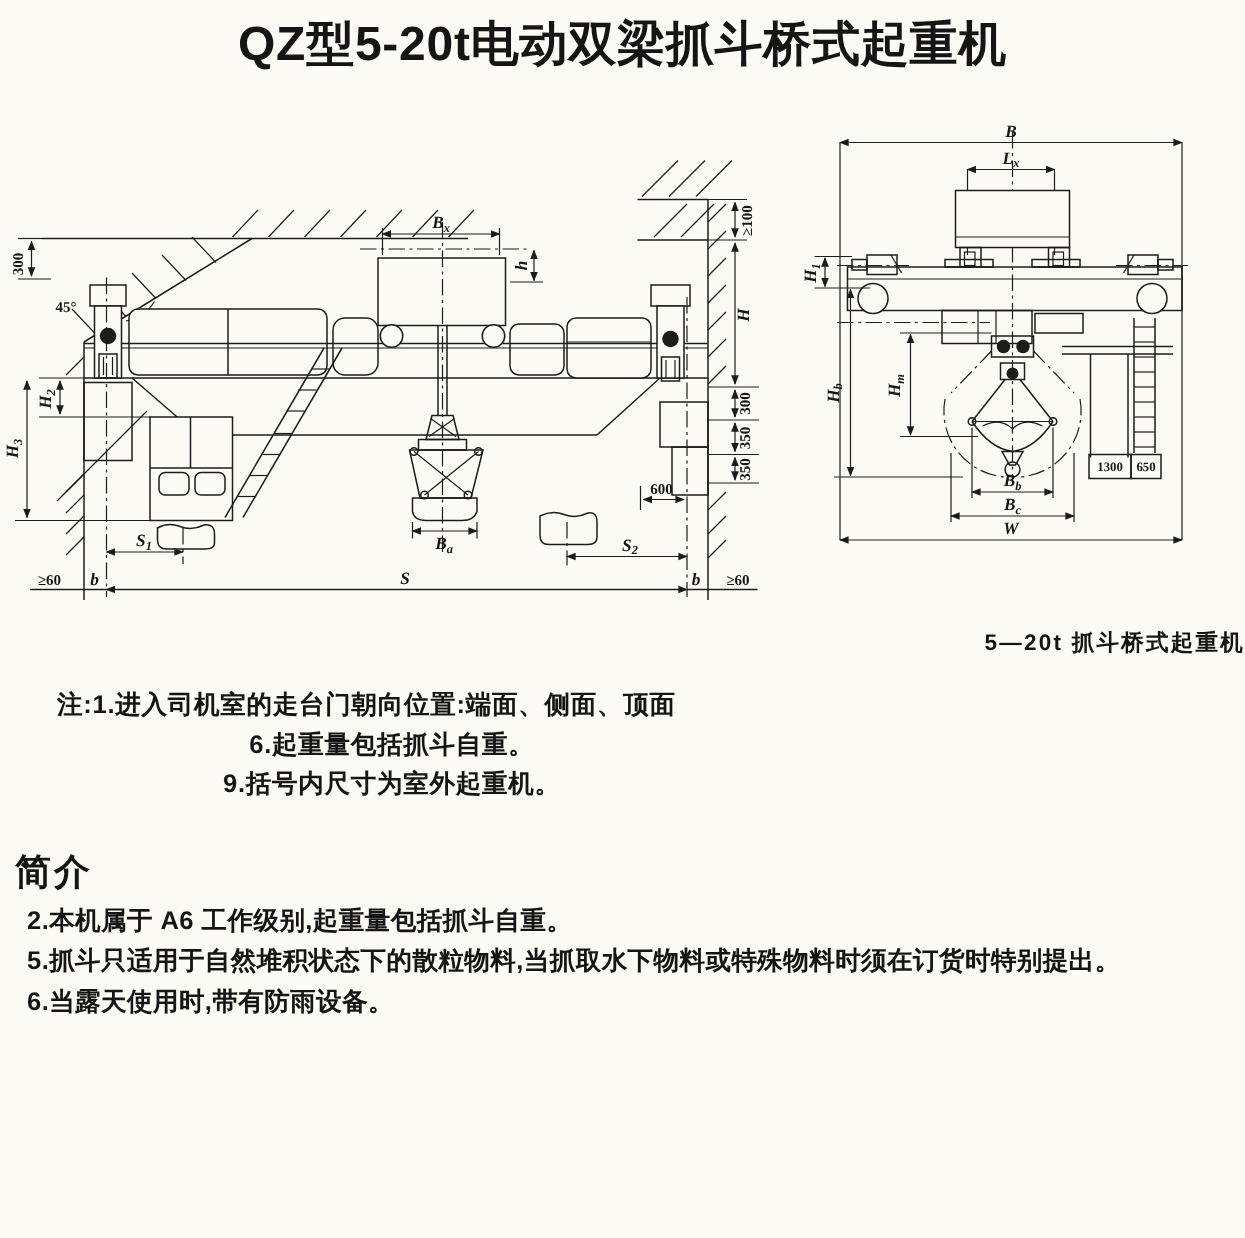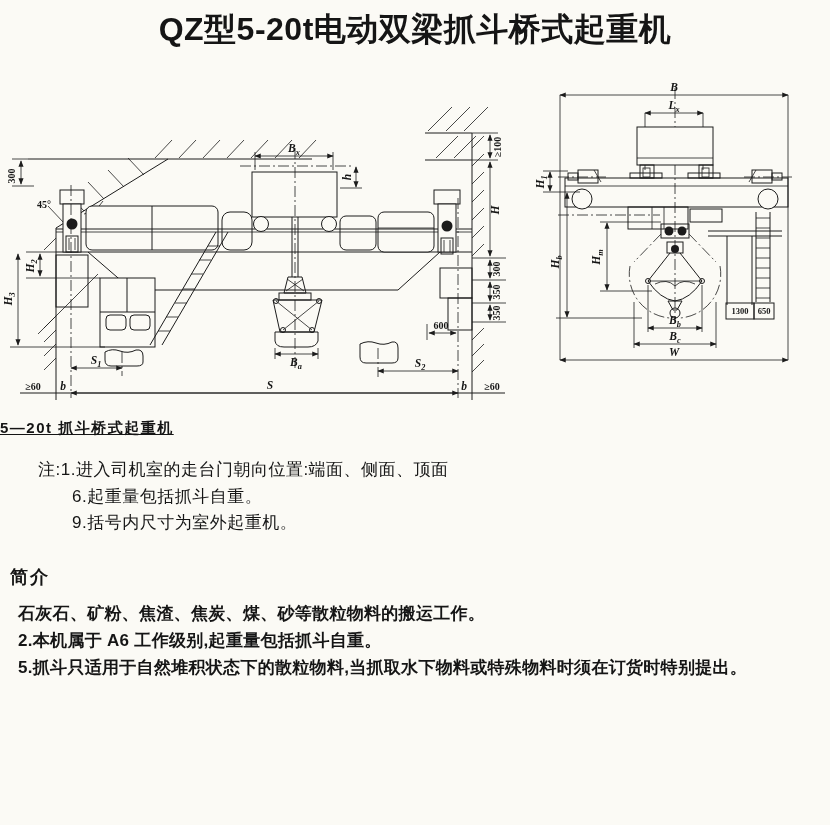--- a/index.html
+++ b/index.html
@@ -3,26 +3,26 @@
 <meta charset="utf-8">
 <style>
   html,body{margin:0;padding:0;}
   body{
     width:830px;height:825px;position:relative;overflow:hidden;
     background:#fbfaf5;color:#151515;
     font-family:"Liberation Sans","DejaVu Sans",sans-serif;
   }
   .title{position:absolute;top:8px;left:0;width:100%;text-align:center;
     font-size:32px;font-weight:700;letter-spacing:.5px;}
-  .caption{position:absolute;top:419px;left:0;width:100%;text-align:left;
-    font-size:15px;font-weight:700;letter-spacing:1.5px;text-decoration:underline;}
-  .notes{position:absolute;top:457px;left:38px;font-size:17px;font-weight:400;
-    line-height:26.5px;letter-spacing:.5px;white-space:nowrap;}
+  .caption{position:absolute;top:419px;left:0;width:100%;text-align:right;
+    font-size:15px;font-weight:700;letter-spacing:1.5px;}
+  .notes{position:absolute;top:457px;left:38px;font-size:17px;font-weight:700;
+    line-height:26.5px;letter-spacing:.5px;white-space:nowrap;text-align:center;}
   .notes .cont{margin-left:34px;}
-  .intro-heading{position:absolute;top:565px;left:10px;font-size:18px;
+  .intro-heading{position:absolute;top:565px;left:10px;font-size:24px;
     font-weight:700;letter-spacing:2px;}
   .intro{position:absolute;top:600px;left:18px;font-size:17px;font-weight:600;
     line-height:27px;letter-spacing:.3px;white-space:nowrap;}
   svg.drawing{position:absolute;top:0;left:0;}
   svg line,svg path,svg rect,svg circle,svg polygon{stroke:#1c1c1c;stroke-width:1;fill:none;}
   svg .blk{fill:#1c1c1c;stroke:none;}
   svg .wf{fill:#fbfaf5;}
   svg text{stroke:none;fill:#161616;}
   .lab{font:italic 700 11.5px "Liberation Serif","DejaVu Serif",serif;}
   .num{font:700 10px "Liberation Serif","DejaVu Serif",serif;}
@@ -387,16 +387,16 @@
 
 <div class="notes">
   <div>注:1.进入司机室的走台门朝向位置:端面、侧面、顶面</div>
   <div class="cont">6.起重量包括抓斗自重。</div>
   <div class="cont">9.括号内尺寸为室外起重机。</div>
 </div>
 
 <div class="intro-heading">简介</div>
 
 <div class="intro">
-  <div>石灰石、矿粉、焦渣、焦炭、煤、砂等散粒物料的搬运工作。</div>
   <div>2.本机属于 A6 工作级别,起重量包括抓斗自重。</div>
   <div>5.抓斗只适用于自然堆积状态下的散粒物料,当抓取水下物料或特殊物料时须在订货时特别提出。</div>
+  <div>6.当露天使用时,带有防雨设备。</div>
 </div>
 
 </body></html>

